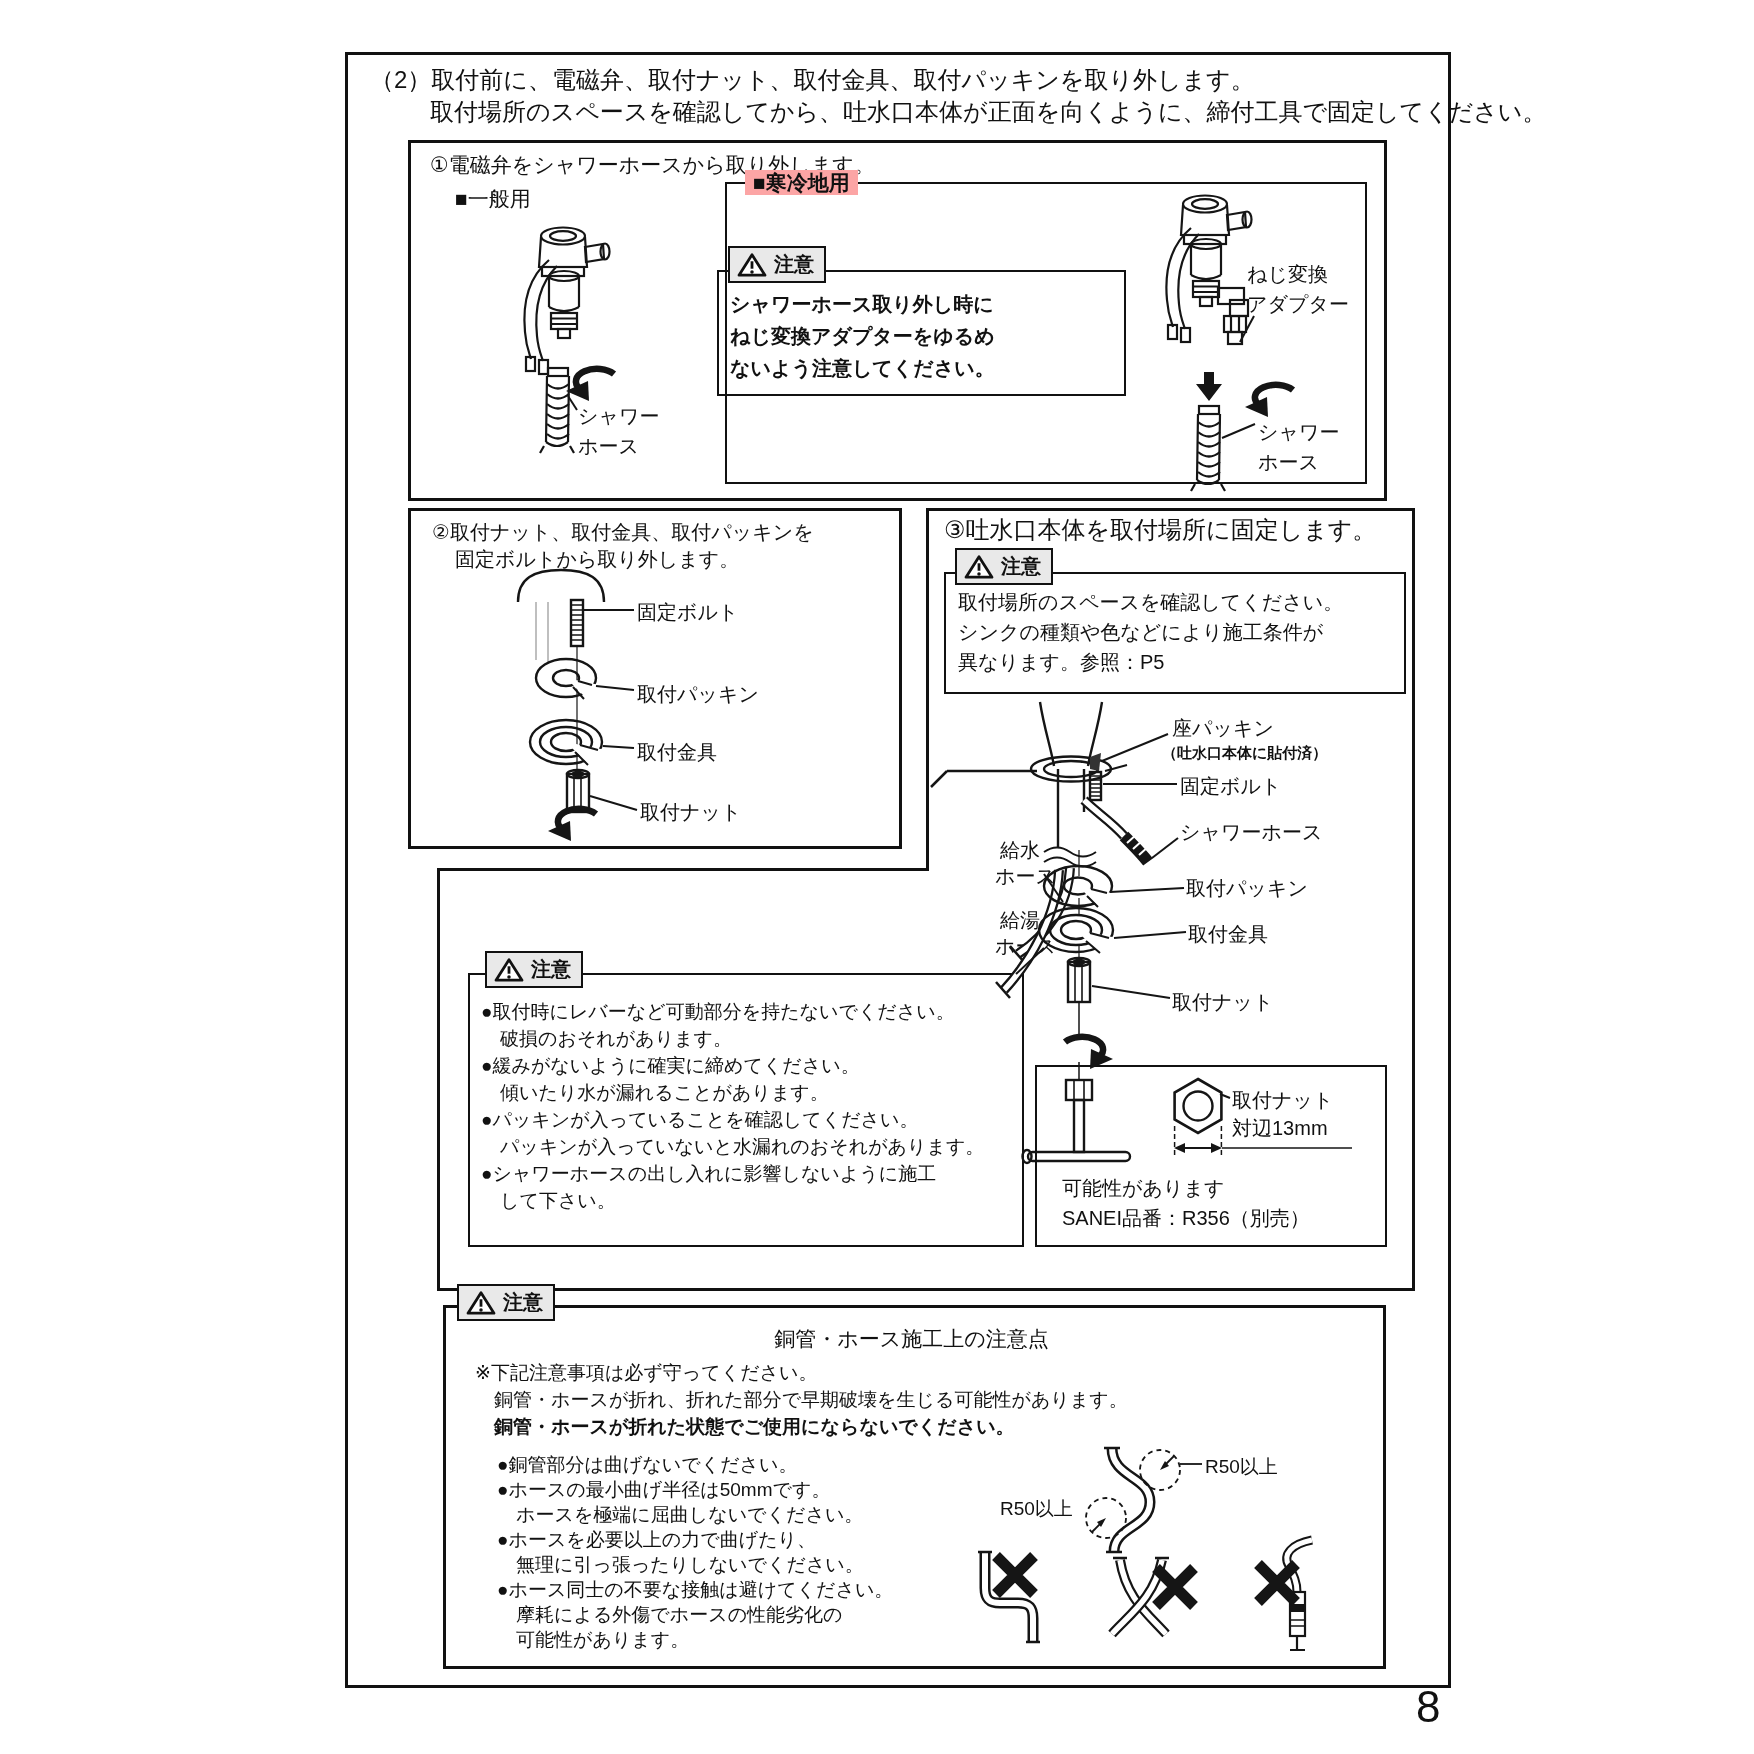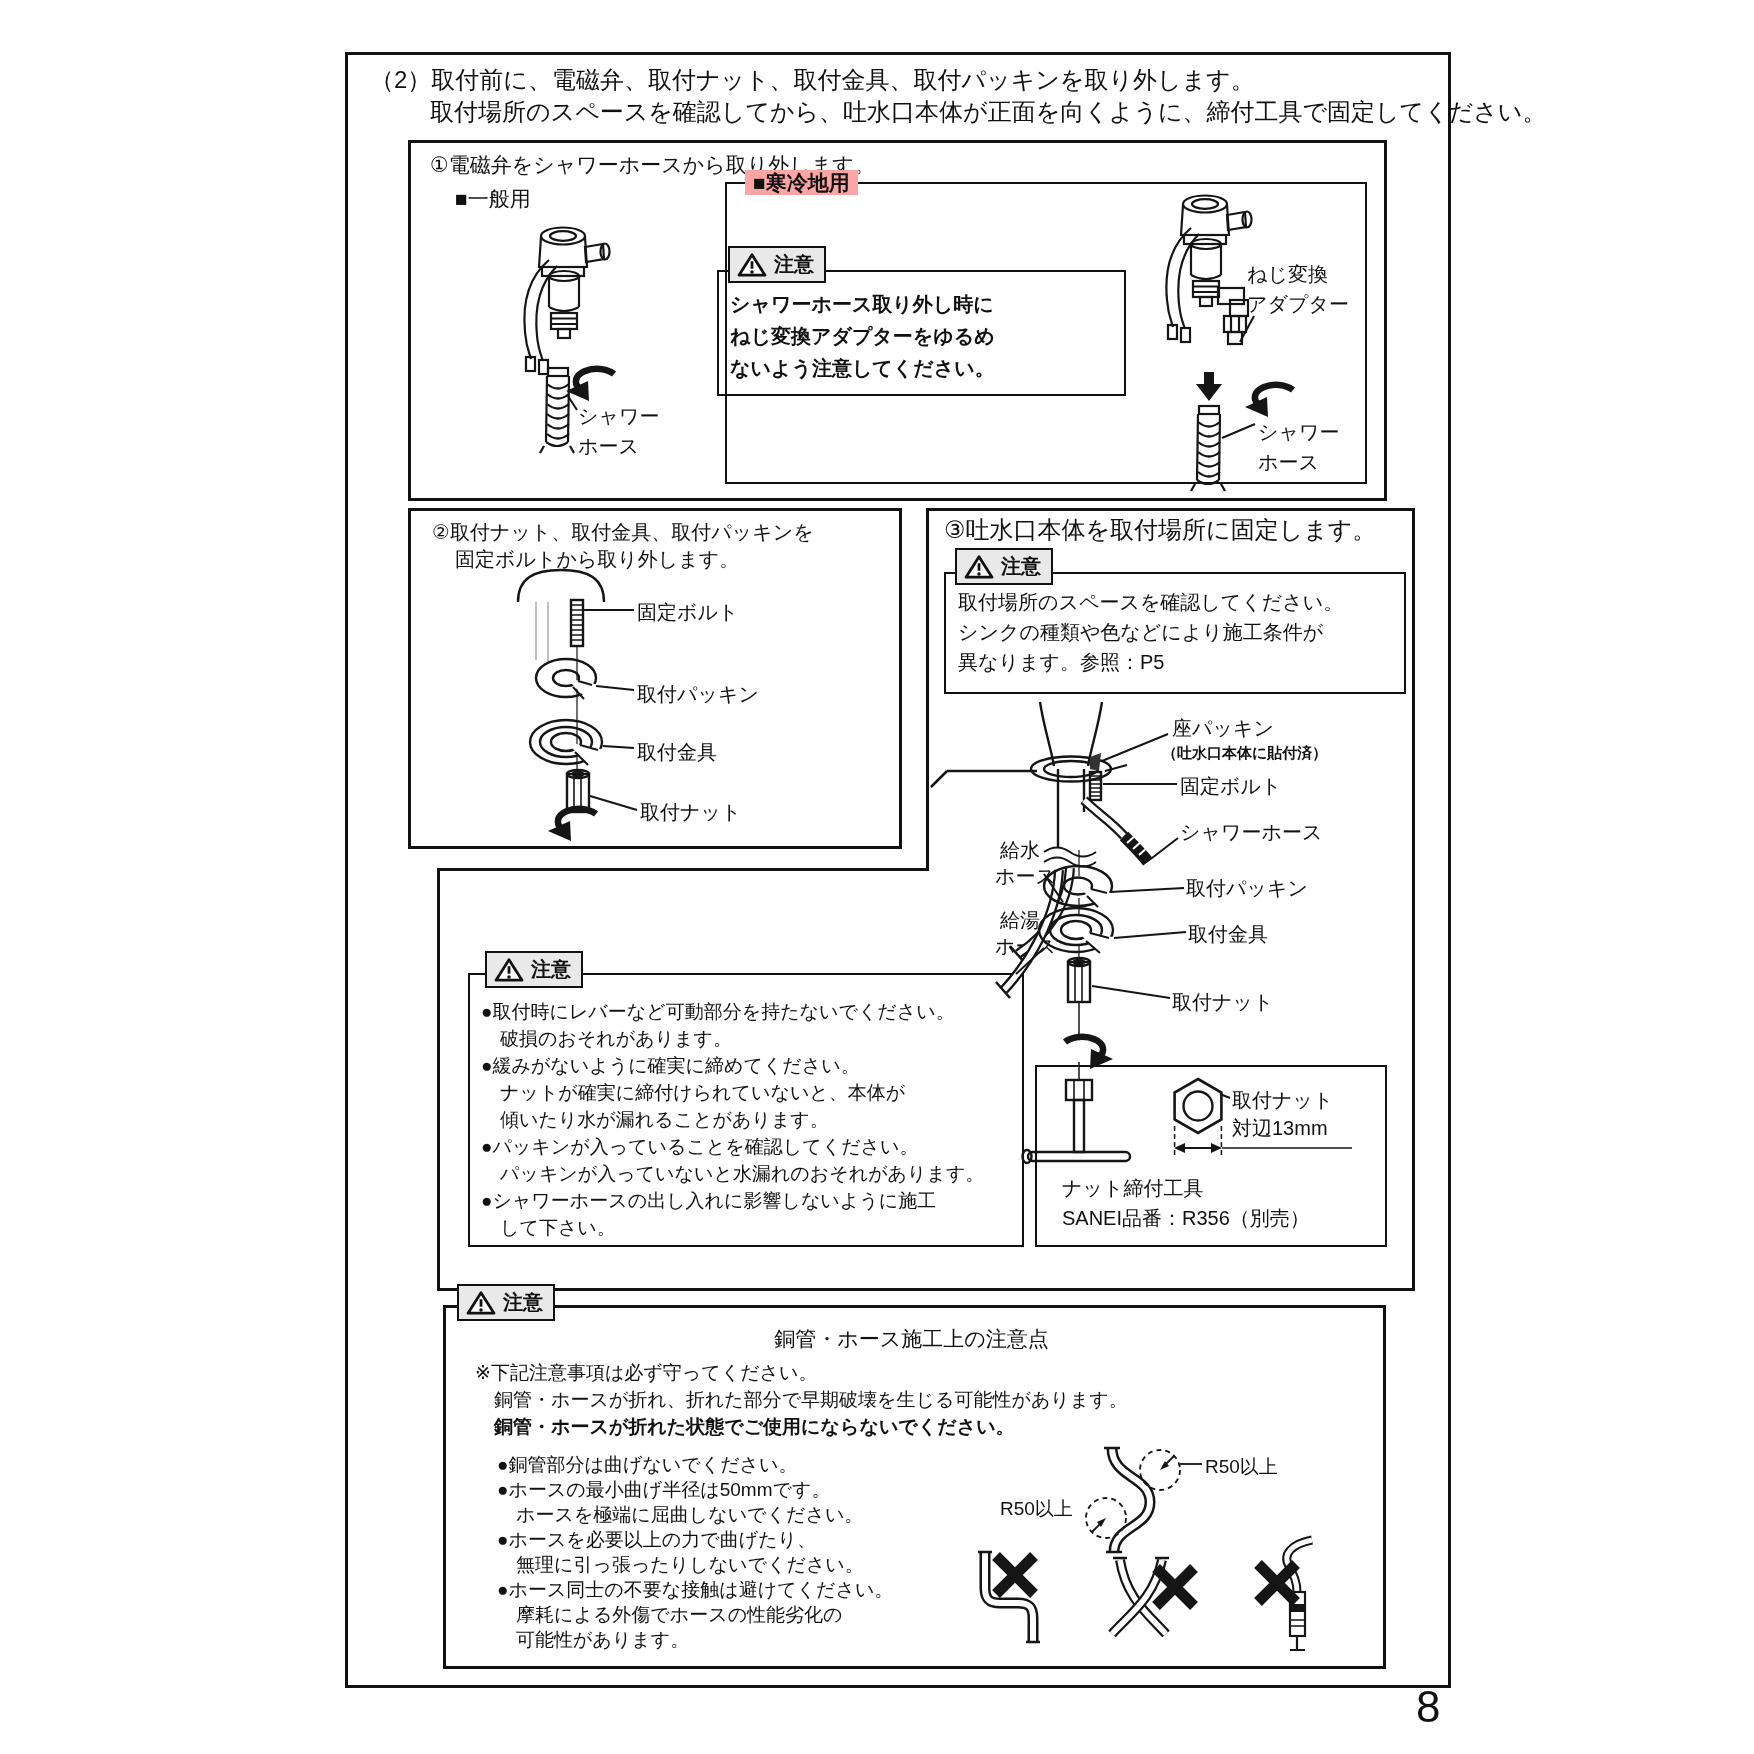--- a/index.html
+++ b/index.html
@@ -92,37 +92,36 @@
   <div class="t" style="left:995px;top:864px;">ホース</div>
   <div class="t" style="left:1000px;top:908px;">給湯</div>
   <div class="t" style="left:995px;top:934px;">ホース</div>
   <div class="t" style="left:1186px;top:876px;">取付パッキン</div>
   <div class="t" style="left:1188px;top:922px;">取付金具</div>
   <div class="t" style="left:1172px;top:990px;">取付ナット</div>
 
   <div class="box2" style="left:1035px;top:1065px;width:348px;height:178px;"></div>
   <div class="t" style="left:1232px;top:1088px;">取付ナット</div>
   <div class="t" style="left:1232px;top:1116px;">対辺13mm</div>
-  <div class="t" style="left:1062px;top:1176px;">ナット締付工具</div>
+  <div class="t" style="left:1062px;top:1176px;">可能性があります</div>
   <div class="t" style="left:1062px;top:1206px;">SANEI品番：R356（別売）</div>
 
   <div class="box2" style="left:468px;top:973px;width:552px;height:270px;"></div>
   <div class="badge" style="left:485px;top:951px;">
     <svg viewBox="0 0 32 28">
       <path d="M16,3 L30,25 L2,25 Z" fill="#fff" stroke="#111" stroke-width="3" stroke-linejoin="round"></path>
       <line x1="16" y1="10" x2="16" y2="18" stroke="#111" stroke-width="3"></line>
       <circle cx="16" cy="21.5" r="1.9" fill="#111"></circle>
     </svg>
     <span>注意</span>
   </div>
   <div class="abs lines19" style="left:481px;top:998px;">
     <div>●取付時にレバーなど可動部分を持たないでください。</div>
     <div>　破損のおそれがあります。</div>
     <div>●緩みがないように確実に締めてください。</div>
-    <div>　ナットが確実に締付けられていないと、本体が</div>
     <div>　傾いたり水が漏れることがあります。</div>
     <div>●パッキンが入っていることを確認してください。</div>
     <div>　パッキンが入っていないと水漏れのおそれがあります。</div>
     <div>●シャワーホースの出し入れに影響しないように施工</div>
     <div>　して下さい。</div>
   </div>
 
   <div class="box" style="left:443px;top:1305px;width:937px;height:358px;"></div>
   <div class="badge" style="left:457px;top:1284px;">
     <svg viewBox="0 0 32 28">

